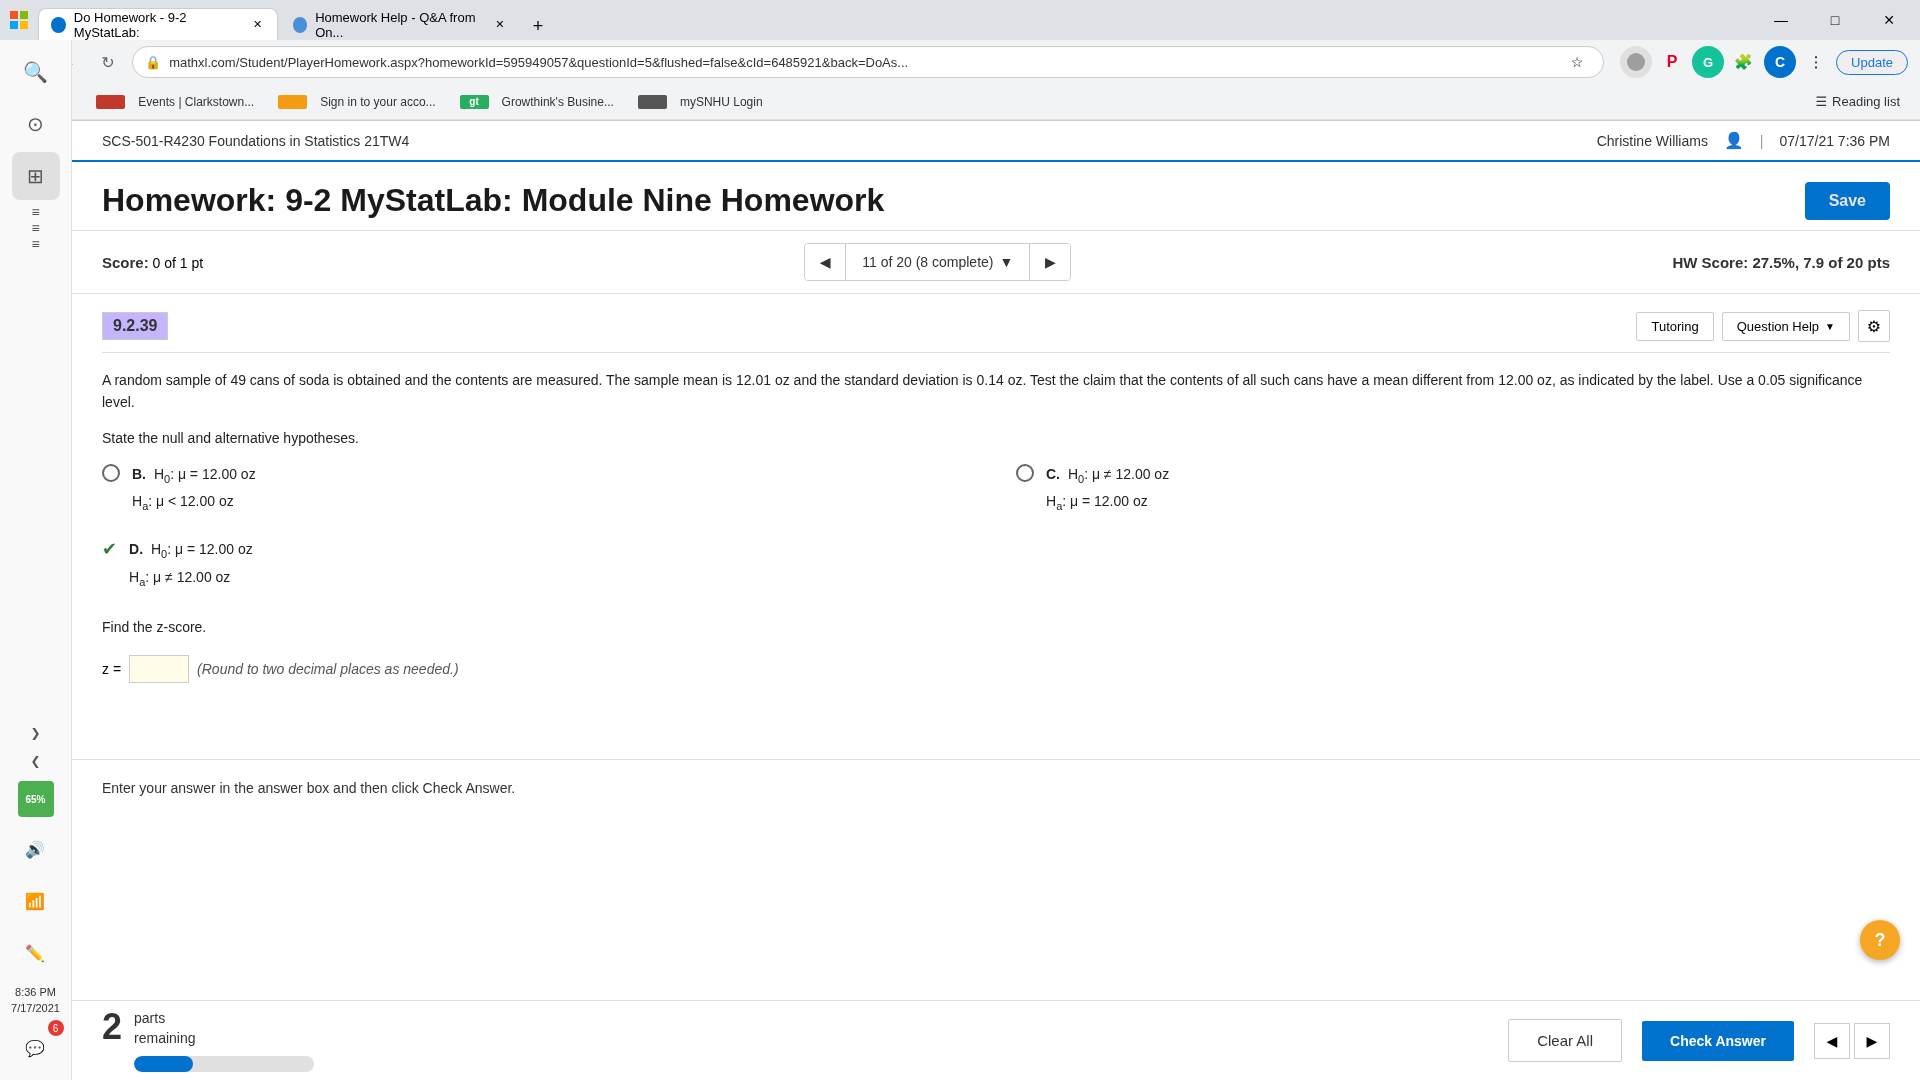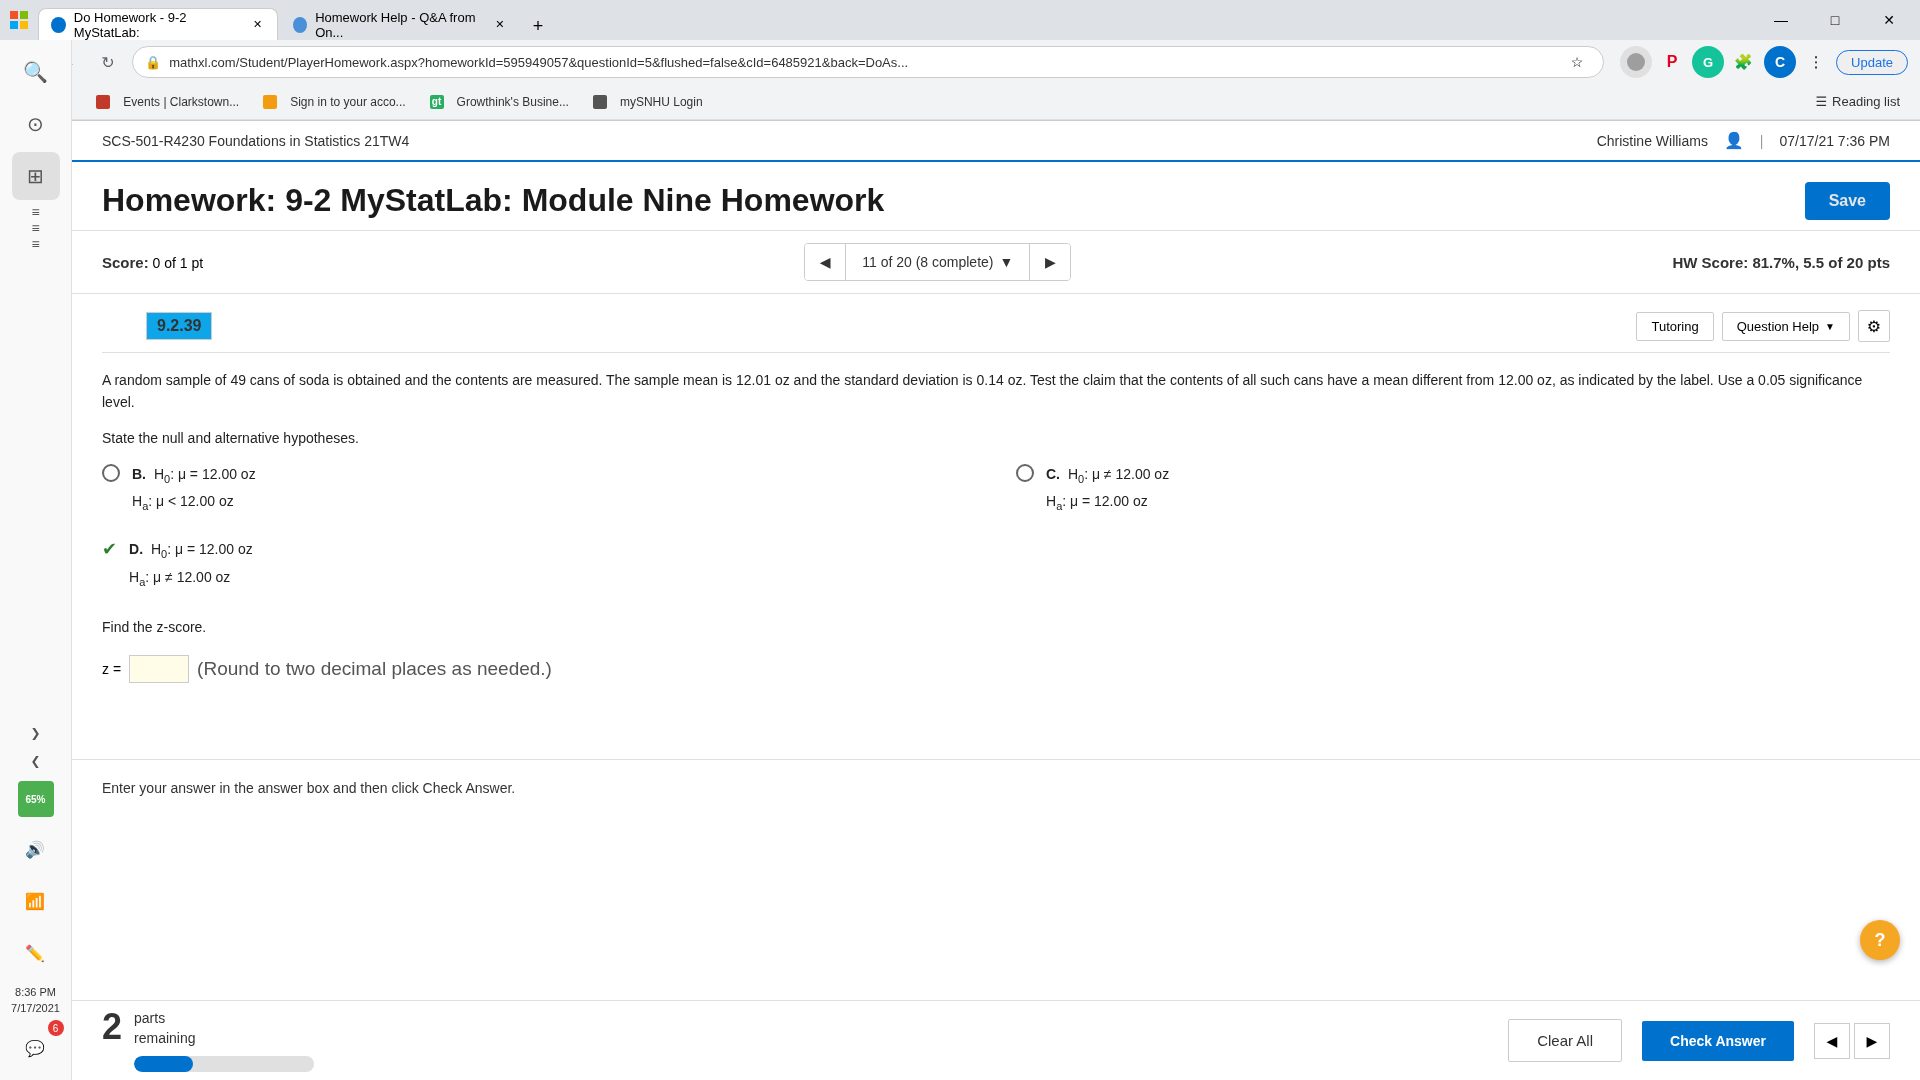--- a/index.html
+++ b/index.html
@@ -26,21 +26,21 @@
     .address-bar .lock-icon { color: #5f6368; font-size: 13px; }
     .address-text { flex: 1; color: #333; font-size: 13px; overflow: hidden; text-overflow: ellipsis; white-space: nowrap; }
     .address-actions { display: flex; gap: 4px; align-items: center; }
     .addr-icon { width: 28px; height: 28px; display: flex; align-items: center; justify-content: center; border-radius: 50%; cursor: pointer; font-size: 14px; }
     .toolbar-icons { display: flex; gap: 4px; align-items: center; margin-left: 8px; }
     .toolbar-icon { width: 32px; height: 32px; display: flex; align-items: center; justify-content: center; border-radius: 50%; cursor: pointer; font-size: 15px; }
     .update-btn { border: 1px solid #1a73e8; color: #1a73e8; border-radius: 14px; padding: 4px 14px; font-size: 13px; cursor: pointer; font-weight: 500; }
 
     .bookmarks-bar { display: flex; align-items: center; height: 36px; padding: 0 12px; gap: 12px; border-bottom: 1px solid #e0e0e0; background: #f1f3f4; }
     .bookmark-item { display: flex; align-items: center; gap: 13px; font-size: 12px; color: #333; cursor: pointer; padding: 4px 6px; border-radius: 4px; white-space: nowrap; }
-    .bm-favicon { width: 14px; height: 14px; border-radius: 2px; display: inline-block; }
+    .bm-favicon { width: 29px; height: 14px; border-radius: 2px; display: inline-block; }
     .reading-list-btn { margin-left: auto; display: flex; align-items: center; gap: 5px; font-size: 13px; color: #333; cursor: pointer; padding: 4px 8px; border-radius: 4px; }
 
     
     .left-sidebar { position: fixed; left: 0; top: 40px; width: 72px; height: calc(1080px - 40px); background: #f9f9f9; border-right: 1px solid #e0e0e0; display: flex; flex-direction: column; align-items: center; gap: 4px; padding: 8px 0; z-index: 100; }
     .sidebar-icon { width: 48px; height: 48px; display: flex; align-items: center; justify-content: center; border-radius: 8px; cursor: pointer; font-size: 20px; color: #555; }
     .sidebar-icon.active { background: #e0e0e0; }
     .sidebar-expand { width: 48px; height: 24px; display: flex; align-items: center; justify-content: center; cursor: pointer; color: #555; font-size: 12px; }
     .time-display { font-size: 11px; text-align: center; color: #333; padding: 4px; line-height: 1.4; }
 
     
@@ -62,42 +62,42 @@
     .score-row { padding: 12px 30px; display: flex; align-items: center; justify-content: space-between; border-bottom: 1px solid #e0e0e0; }
     .score-label { font-size: 15px; font-weight: bold; color: #333; }
     .nav-controls { display: flex; align-items: center; gap: 0; border: 1px solid #ccc; border-radius: 4px; overflow: hidden; }
     .nav-arrow { width: 40px; height: 36px; display: flex; align-items: center; justify-content: center; background: #fff; cursor: pointer; border: none; font-size: 14px; color: #333; }
     .nav-center { padding: 0 16px; height: 36px; display: flex; align-items: center; font-size: 14px; color: #333; border-left: 1px solid #ccc; border-right: 1px solid #ccc; gap: 6px; }
     .hw-score { font-size: 15px; font-weight: bold; color: #333; }
 
     
     .question-area { padding: 16px 30px; }
     .question-number-row { display: flex; align-items: center; justify-content: space-between; margin-bottom: 16px; padding-bottom: 10px; border-bottom: 1px solid #e0e0e0; }
-    .question-number { font-size: 16px; font-weight: bold; color: #333; border: 1px solid #ccc; padding: 4px 10px; background: #0ea5e9; margin-left: 44px; }
+    .question-number { font-size: 16px; font-weight: bold; color: #333; border: 1px solid #ccc; padding: 4px 10px; background: #c4b5fd; }
     .question-tools { display: flex; align-items: center; gap: 8px; }
     .tool-btn { border: 1px solid #ccc; background: #fff; padding: 6px 14px; font-size: 13px; cursor: pointer; border-radius: 2px; }
     .tool-btn-dropdown { display: flex; align-items: center; gap: 4px; border: 1px solid #ccc; background: #fff; padding: 6px 14px; font-size: 13px; cursor: pointer; border-radius: 2px; }
     .gear-btn { width: 32px; height: 32px; display: flex; align-items: center; justify-content: center; border: 1px solid #ccc; border-radius: 2px; cursor: pointer; font-size: 16px; }
 
     .problem-text { font-size: 14px; color: #222; line-height: 1.6; margin-bottom: 16px; }
     .hypothesis-label { font-size: 14px; font-weight: 500; margin-bottom: 16px; color: #222; }
 
     
     .choices-grid { display: grid; grid-template-columns: 1fr 1fr; gap: 20px 40px; margin-bottom: 24px; }
     .choice-item { display: flex; align-items: flex-start; gap: 12px; }
     .choice-radio { width: 18px; height: 18px; border-radius: 50%; border: 2px solid #666; display: flex; align-items: center; justify-content: center; margin-top: 2px; flex-shrink: 0; cursor: pointer; }
     .checkmark-icon { color: #2e7d32; font-size: 18px; margin-top: 1px; }
     .choice-label { font-size: 14px; color: #222; line-height: 1.8; }
     .choice-letter { font-weight: bold; margin-right: 4px; }
     sub { font-size: 11px; }
 
     
     .zscore-row { display: flex; align-items: center; gap: 8px; margin-bottom: 20px; font-size: 14px; }
     .zscore-input { width: 60px; height: 28px; border: 1px solid #ccc; text-align: center; font-size: 13px; background: #fffde7; }
-    .zscore-note { color: #555; font-size: 19px; }
+    .zscore-note { color: #555; font-size: 14px; font-style: italic; }
 
     
     .bottom-instruction { padding: 20px 30px; font-size: 14px; color: #333; border-top: 1px solid #e0e0e0; margin-top: 40px; }
 
     
     .help-bubble { position: fixed; right: 20px; bottom: 120px; width: 40px; height: 40px; border-radius: 50%; background: #f5a623; display: flex; align-items: center; justify-content: center; font-size: 18px; font-weight: bold; color: #fff; cursor: pointer; box-shadow: 0 2px 6px rgba(0,0,0,0.3); }
 
     
     .bottom-bar { position: fixed; bottom: 0; left: 72px; right: 0; height: 80px; background: #fff; border-top: 1px solid #e0e0e0; display: flex; align-items: center; padding: 0 30px; gap: 20px; }
     .parts-info { display: flex; align-items: flex-start; gap: 12px; }
@@ -258,21 +258,21 @@
     <div class="nav-controls">
       <button class="nav-arrow">◀</button>
       <div class="nav-center">
         <span>11 of 20 (8 complete)</span>
         <span style="cursor:pointer;">▼</span>
       </div>
       <button class="nav-arrow">▶</button>
     </div>
     <div class="hw-score">
       <span>HW Score:</span>
-      <span>81.7%, 5.5 of 20 pts</span>
+      <span>27.5%, 7.9 of 20 pts</span>
     </div>
   </div>
 
   <div class="question-area">
 
     <div class="question-number-row">
       <span class="question-number">9.2.39</span>
       <div class="question-tools">
         <button class="tool-btn">Tutoring</button>
         <button class="tool-btn-dropdown">

